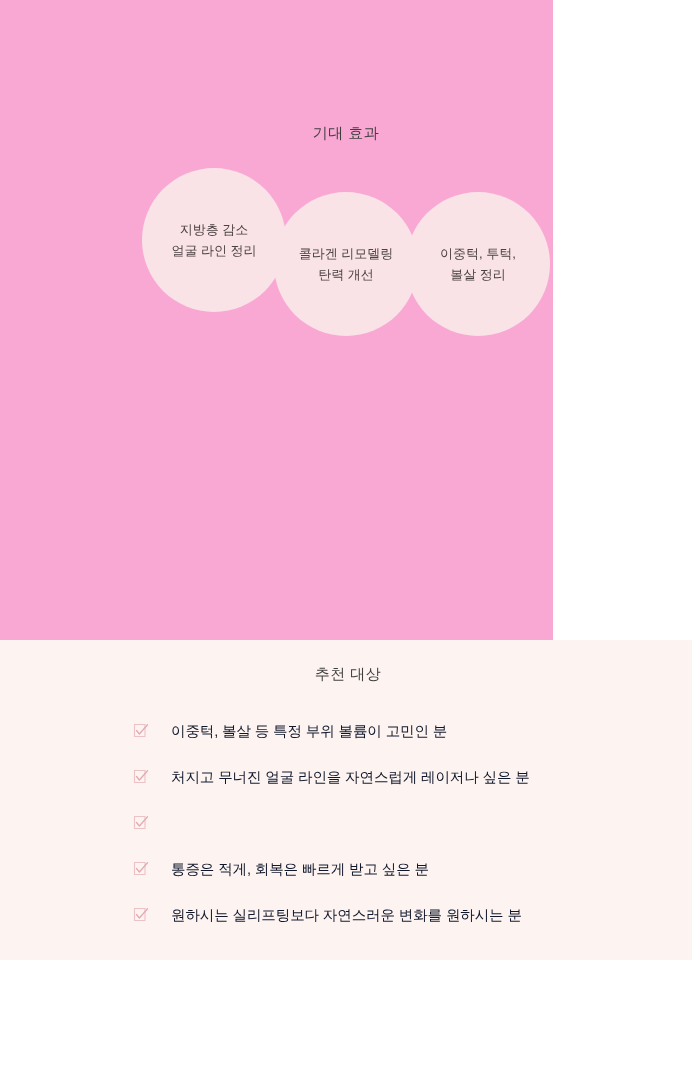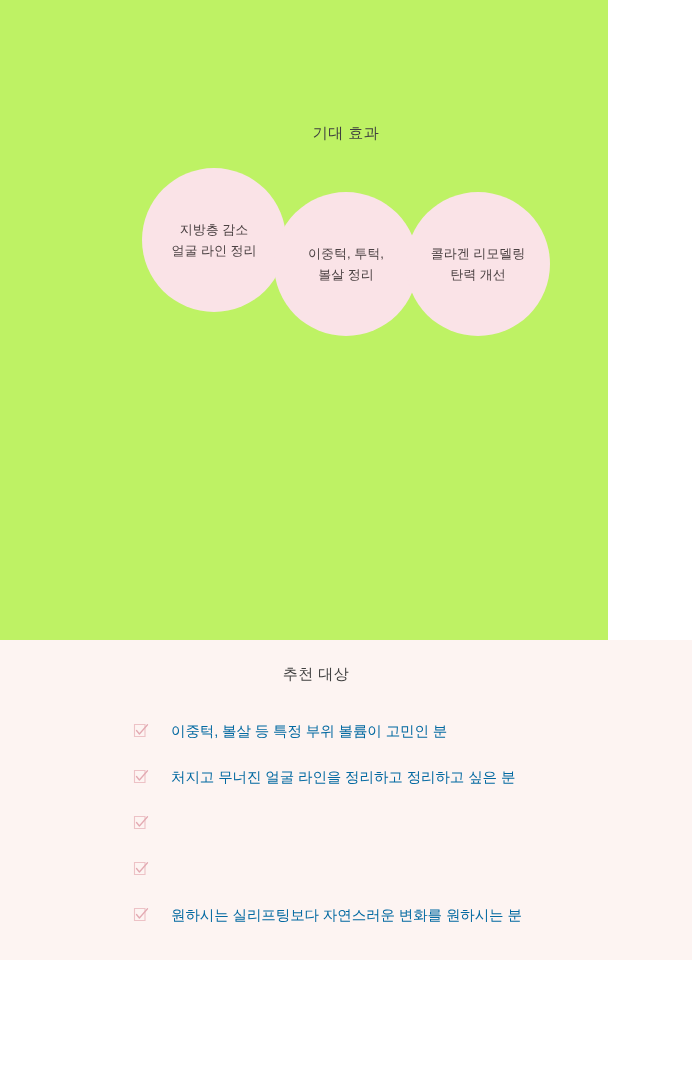--- a/index.html
+++ b/index.html
@@ -18,23 +18,23 @@
     position: relative;
     width: 692px;
     height: 1080px;
   }
 
   
   .effect-section {
     position: absolute;
     left: 0;
     top: 0;
-    width: 608px;
+    width: 553px;
     height: 640px;
-    background: #bef264;
+    background: #f9a8d4;
   }
   .section-title {
     text-align: center;
     font-size: 15px;
     letter-spacing: 0.5px;
     color: #3f3f3f;
     font-weight: 400;
   }
   .effect-title {
     position: absolute;
@@ -84,20 +84,21 @@
     top: 640px;
     width: 692px;
     height: 320px;
     background: #fdf4f2;
   }
   .target-title {
     position: absolute;
     left: 0;
     top: 25px;
     width: 632px;
+    padding-left: 32px;
   }
   .target-list {
     position: absolute;
     left: 0;
     top: 68px;
     width: 692px;
     margin: 0;
     padding: 0;
     list-style: none;
   }
@@ -109,21 +110,21 @@
   }
   .check-icon {
     width: 16px;
     height: 16px;
     flex: 0 0 auto;
     margin-right: 22px;
     display: block;
   }
   .item-text {
     font-size: 14.5px;
-    color: #0369a1;
+    color: #0f172a;
     line-height: 20px;
     letter-spacing: -0.1px;
   }
 
   
   .bottom-fill {
     position: absolute;
     left: 0;
     top: 960px;
     width: 692px;
@@ -138,27 +139,27 @@
 
   <section class="effect-section">
     <div class="section-title effect-title">기대 효과</div>
 
     <div class="circle-row">
       <div class="circle">
         <span class="circle-line">지방층 감소</span>
         <span class="circle-line">얼굴 라인 정리</span>
       </div>
       <div class="circle offset-down">
+        <span class="circle-line">콜라겐 리모델링</span>
+        <span class="circle-line">탄력 개선</span>
+      </div>
+      <div class="circle offset-down">
         <span class="circle-line">이중턱, 투턱,</span>
         <span class="circle-line">볼살 정리</span>
       </div>
-      <div class="circle offset-down">
-        <span class="circle-line">콜라겐 리모델링</span>
-        <span class="circle-line">탄력 개선</span>
-      </div>
     </div>
   </section>
 
   <section class="target-section">
     <div class="section-title target-title">추천 대상</div>
 
     <ul class="target-list">
       <li class="target-item">
         <span class="check-icon">
           <svg width="16" height="16" viewBox="0 0 16 16" fill="none">
@@ -168,37 +169,38 @@
         </span>
         <span class="item-text">이중턱, 볼살 등 특정 부위 볼륨이 고민인 분</span>
       </li>
       <li class="target-item">
         <span class="check-icon">
           <svg width="16" height="16" viewBox="0 0 16 16" fill="none">
             <path d="M1.5 1.5 H12 V13.5 H1.5 Z" stroke="#edc2c6" stroke-width="1.1" fill="none"></path>
             <path d="M3.5 7.5 L6.4 11 L14.5 1.8" stroke="#e3aab2" stroke-width="1.3" fill="none" stroke-linecap="round" stroke-linejoin="round"></path>
           </svg>
         </span>
-        <span class="item-text">처지고 무너진 얼굴 라인을 정리하고 정리하고 싶은 분</span>
-      </li>
-      <li class="target-item">
-        <span class="check-icon">
-          <svg width="16" height="16" viewBox="0 0 16 16" fill="none">
-            <path d="M1.5 1.5 H12 V13.5 H1.5 Z" stroke="#edc2c6" stroke-width="1.1" fill="none"></path>
-            <path d="M3.5 7.5 L6.4 11 L14.5 1.8" stroke="#e3aab2" stroke-width="1.3" fill="none" stroke-linecap="round" stroke-linejoin="round"></path>
-          </svg>
-        </span>
-      </li>
-      <li class="target-item">
-        <span class="check-icon">
-          <svg width="16" height="16" viewBox="0 0 16 16" fill="none">
-            <path d="M1.5 1.5 H12 V13.5 H1.5 Z" stroke="#edc2c6" stroke-width="1.1" fill="none"></path>
-            <path d="M3.5 7.5 L6.4 11 L14.5 1.8" stroke="#e3aab2" stroke-width="1.3" fill="none" stroke-linecap="round" stroke-linejoin="round"></path>
-          </svg>
-        </span>
+        <span class="item-text">처지고 무너진 얼굴 라인을 자연스럽게 레이저나 싶은 분</span>
+      </li>
+      <li class="target-item">
+        <span class="check-icon">
+          <svg width="16" height="16" viewBox="0 0 16 16" fill="none">
+            <path d="M1.5 1.5 H12 V13.5 H1.5 Z" stroke="#edc2c6" stroke-width="1.1" fill="none"></path>
+            <path d="M3.5 7.5 L6.4 11 L14.5 1.8" stroke="#e3aab2" stroke-width="1.3" fill="none" stroke-linecap="round" stroke-linejoin="round"></path>
+          </svg>
+        </span>
+      </li>
+      <li class="target-item">
+        <span class="check-icon">
+          <svg width="16" height="16" viewBox="0 0 16 16" fill="none">
+            <path d="M1.5 1.5 H12 V13.5 H1.5 Z" stroke="#edc2c6" stroke-width="1.1" fill="none"></path>
+            <path d="M3.5 7.5 L6.4 11 L14.5 1.8" stroke="#e3aab2" stroke-width="1.3" fill="none" stroke-linecap="round" stroke-linejoin="round"></path>
+          </svg>
+        </span>
+        <span class="item-text">통증은 적게, 회복은 빠르게 받고 싶은 분</span>
       </li>
       <li class="target-item">
         <span class="check-icon">
           <svg width="16" height="16" viewBox="0 0 16 16" fill="none">
             <path d="M1.5 1.5 H12 V13.5 H1.5 Z" stroke="#edc2c6" stroke-width="1.1" fill="none"></path>
             <path d="M3.5 7.5 L6.4 11 L14.5 1.8" stroke="#e3aab2" stroke-width="1.3" fill="none" stroke-linecap="round" stroke-linejoin="round"></path>
           </svg>
         </span>
         <span class="item-text">원하시는 실리프팅보다 자연스러운 변화를 원하시는 분</span>
       </li>

